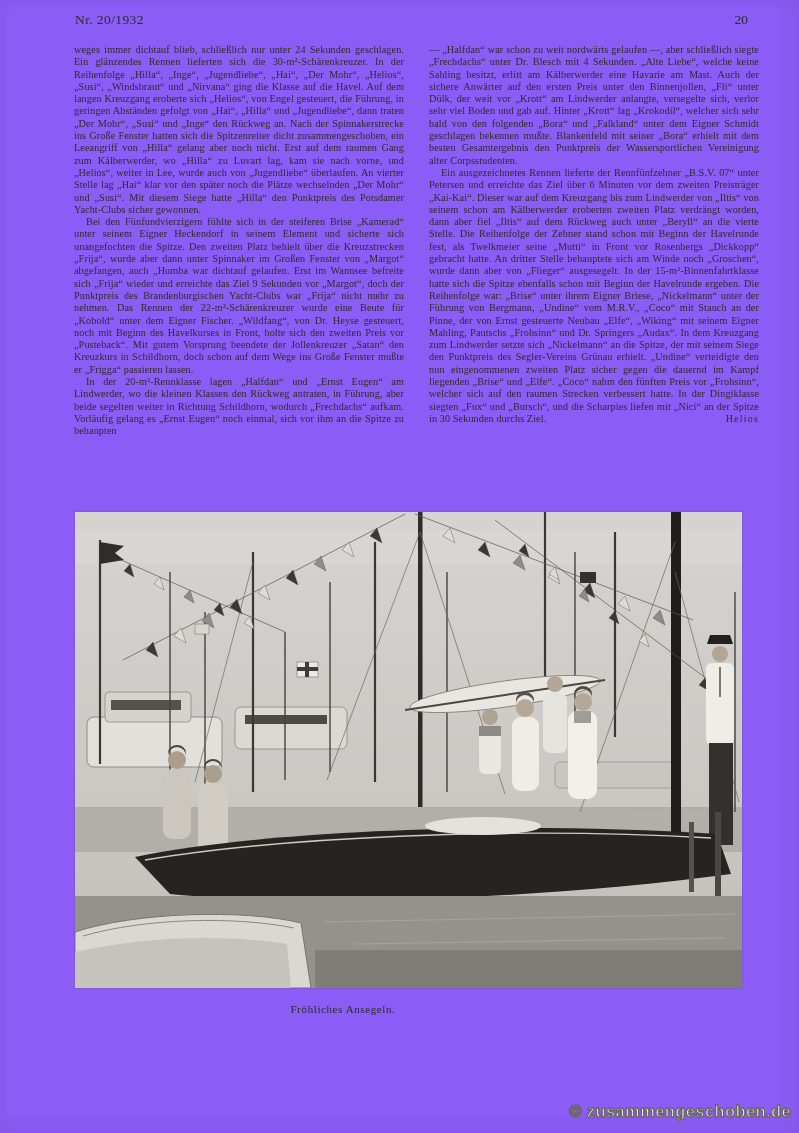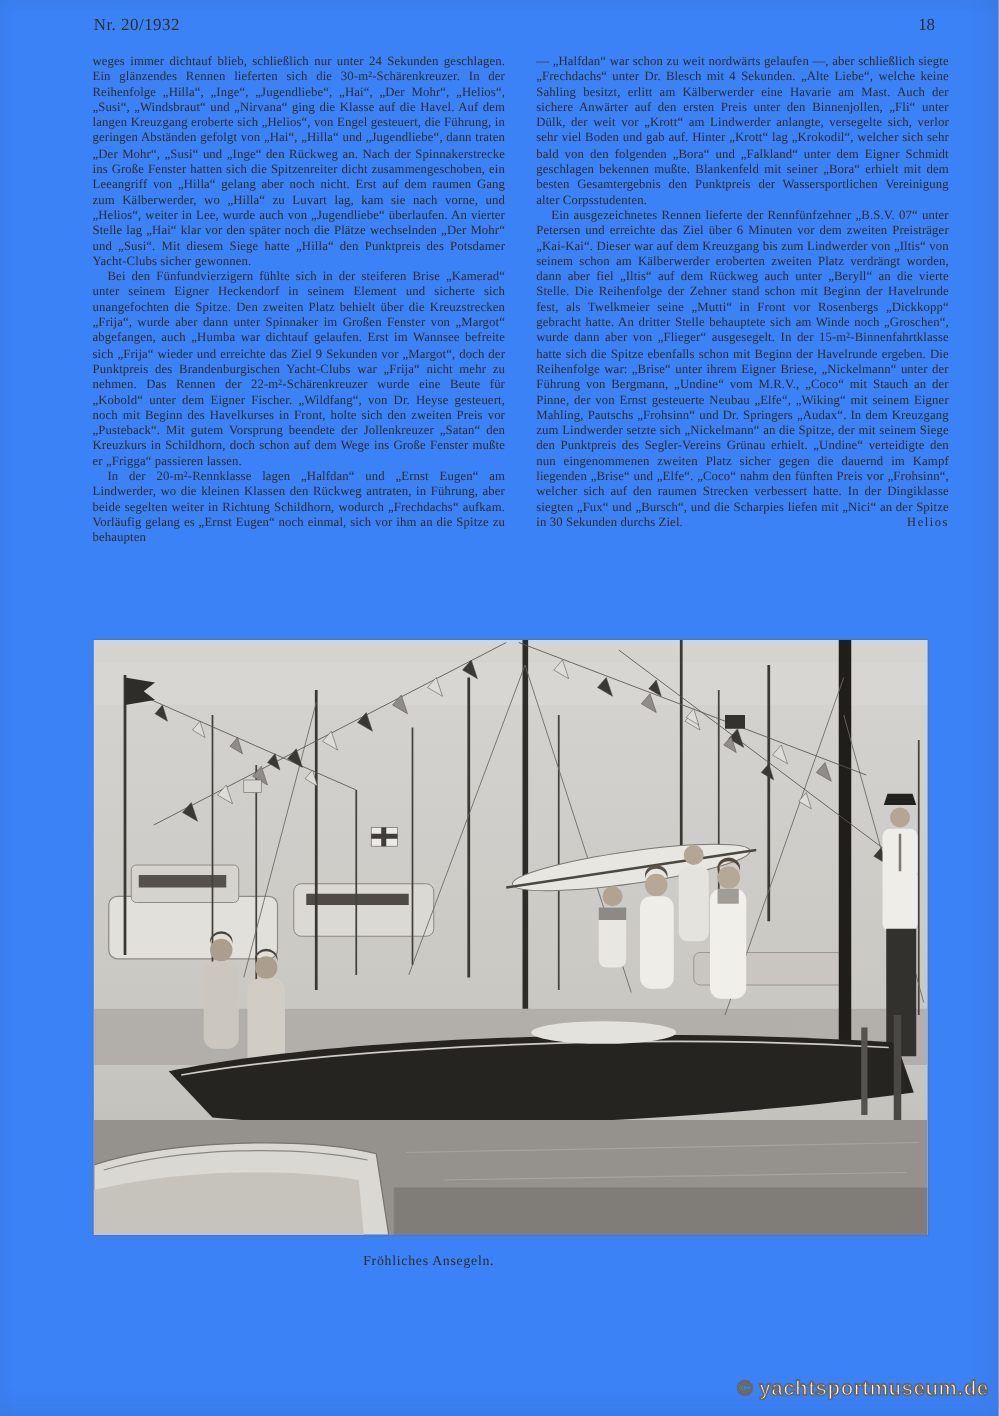--- a/index.html
+++ b/index.html
@@ -1,18 +1,18 @@
 <!DOCTYPE html>
 <html lang="de"><head>
 <meta charset="utf-8">
 <style>
   html,body{margin:0;padding:0;background:#d8d6d1;}
   .page{
     position:relative;width:799px;height:1133px;margin:0 auto;
-    background:#3b82f6;overflow:hidden;
+    background:#8b5cf6;overflow:hidden;
     box-shadow:inset -8px -6px 18px rgba(60,55,45,.07), inset 3px 3px 10px rgba(60,55,45,.03);
     font-family:"Liberation Serif", serif;color:#2e2c28;
   }
   .header{position:absolute;top:12px;left:75px;right:51px;display:flex;justify-content:space-between;}
   .issue{font-size:13.5px;letter-spacing:.4px;}
   .pageno{font-size:13.5px;}
   .columns{position:absolute;top:44px;left:74px;width:674px;display:flex;gap:25px;z-index:1;}
   .col{flex:0 0 330px;width:330px;text-align:justify;
     font-size:10.2px;line-height:12.3px;letter-spacing:.1px;
     hyphens:auto;-webkit-hyphens:auto;}
@@ -30,21 +30,21 @@
     text-shadow:0 0 1px rgba(70,67,62,.6);
   }
 </style>
 </head>
 <body>
 
 <div class="page">
 
   <div class="header">
     <span class="issue">Nr. 20/1932</span>
-    <span class="pageno">18</span>
+    <span class="pageno">20</span>
   </div>
 
   <div class="columns">
     <div class="col">
       <p class="cont">weges immer dichtauf blieb, schließlich nur unter 24 Sekunden geschlagen. Ein glänzendes Rennen lieferten sich die 30-m²-Schärenkreuzer. In der Reihenfolge „Hilla“, „Inge“, „Jugendliebe“, „Hai“, „Der Mohr“, „Helios“, „Susi“, „Windsbraut“ und „Nirvana“ ging die Klasse auf die Havel. Auf dem langen Kreuzgang eroberte sich „Helios“, von Engel gesteuert, die Führung, in geringen Abständen gefolgt von „Hai“, „Hilla“ und „Jugendliebe“, dann traten „Der Mohr“, „Susi“ und „Inge“ den Rückweg an. Nach der Spinnakerstrecke ins Große Fenster hatten sich die Spitzenreiter dicht zusammengeschoben, ein Leeangriff von „Hilla“ gelang aber noch nicht. Erst auf dem raumen Gang zum Kälberwerder, wo „Hilla“ zu Luvart lag, kam sie nach vorne, und „Helios“, weiter in Lee, wurde auch von „Jugendliebe“ überlaufen. An vierter Stelle lag „Hai“ klar vor den später noch die Plätze wechselnden „Der Mohr“ und „Susi“. Mit diesem Siege hatte „Hilla“ den Punktpreis des Potsdamer Yacht-Clubs sicher gewonnen.</p>
       <p>Bei den Fünfundvierzigern fühlte sich in der steiferen Brise „Kamerad“ unter seinem Eigner Heckendorf in seinem Element und sicherte sich unangefochten die Spitze. Den zweiten Platz behielt über die Kreuzstrecken „Frija“, wurde aber dann unter Spinnaker im Großen Fenster von „Margot“ abgefangen, auch „Humba war dichtauf gelaufen. Erst im Wannsee befreite sich „Frija“ wieder und erreichte das Ziel 9 Sekunden vor „Margot“, doch der Punktpreis des Brandenburgischen Yacht-Clubs war „Frija“ nicht mehr zu nehmen. Das Rennen der 22-m²-Schärenkreuzer wurde eine Beute für „Kobold“ unter dem Eigner Fischer. „Wildfang“, von Dr. Heyse gesteuert, noch mit Beginn des Havelkurses in Front, holte sich den zweiten Preis vor „Pusteback“. Mit gutem Vorsprung beendete der Jollenkreuzer „Satan“ den Kreuzkurs in Schildhorn, doch schon auf dem Wege ins Große Fenster mußte er „Frigga“ passieren lassen.</p>
       <p>In der 20-m²-Rennklasse lagen „Halfdan“ und „Ernst Eugen“ am Lindwerder, wo die kleinen Klassen den Rückweg antraten, in Führung, aber beide segelten weiter in Richtung Schildhorn, wodurch „Frechdachs“ aufkam. Vorläufig gelang es „Ernst Eugen“ noch einmal, sich vor ihm an die Spitze zu behaupten</p>
     </div>
     <div class="col">
       <p class="cont">— „Halfdan“ war schon zu weit nordwärts gelaufen —, aber schließlich siegte „Frechdachs“ unter Dr. Blesch mit 4 Sekunden. „Alte Liebe“, welche keine Sahling besitzt, erlitt am Kälberwerder eine Havarie am Mast. Auch der sichere Anwärter auf den ersten Preis unter den Binnenjollen, „Fli“ unter Dülk, der weit vor „Krott“ am Lindwerder anlangte, versegelte sich, verlor sehr viel Boden und gab auf. Hinter „Krott“ lag „Krokodil“, welcher sich sehr bald von den folgenden „Bora“ und „Falkland“ unter dem Eigner Schmidt geschlagen bekennen mußte. Blankenfeld mit seiner „Bora“ erhielt mit dem besten Gesamtergebnis den Punktpreis der Wassersportlichen Vereinigung alter Corpsstudenten.</p>
@@ -200,15 +200,15 @@
         <path d="M8,424 C70,406 160,404 219,416" stroke="#8a8782" stroke-width="1" fill="none"></path>
         <path d="M0,440 C70,424 150,422 212,432 L216,476 L0,476 Z" fill="#c6c3bd"></path>
 
         <rect x="640" y="300" width="6" height="84" fill="#4a4844"></rect>
         <rect x="614" y="310" width="5" height="70" fill="#55534e"></rect>
       </svg>
     </div>
     <figcaption>Fröhliches Ansegeln.</figcaption>
   </figure>
 
-  <div class="watermark">© yachtsportmuseum.de</div>
+  <div class="watermark">© zusammengeschoben.de</div>
 
 </div>
 
 </body></html>

